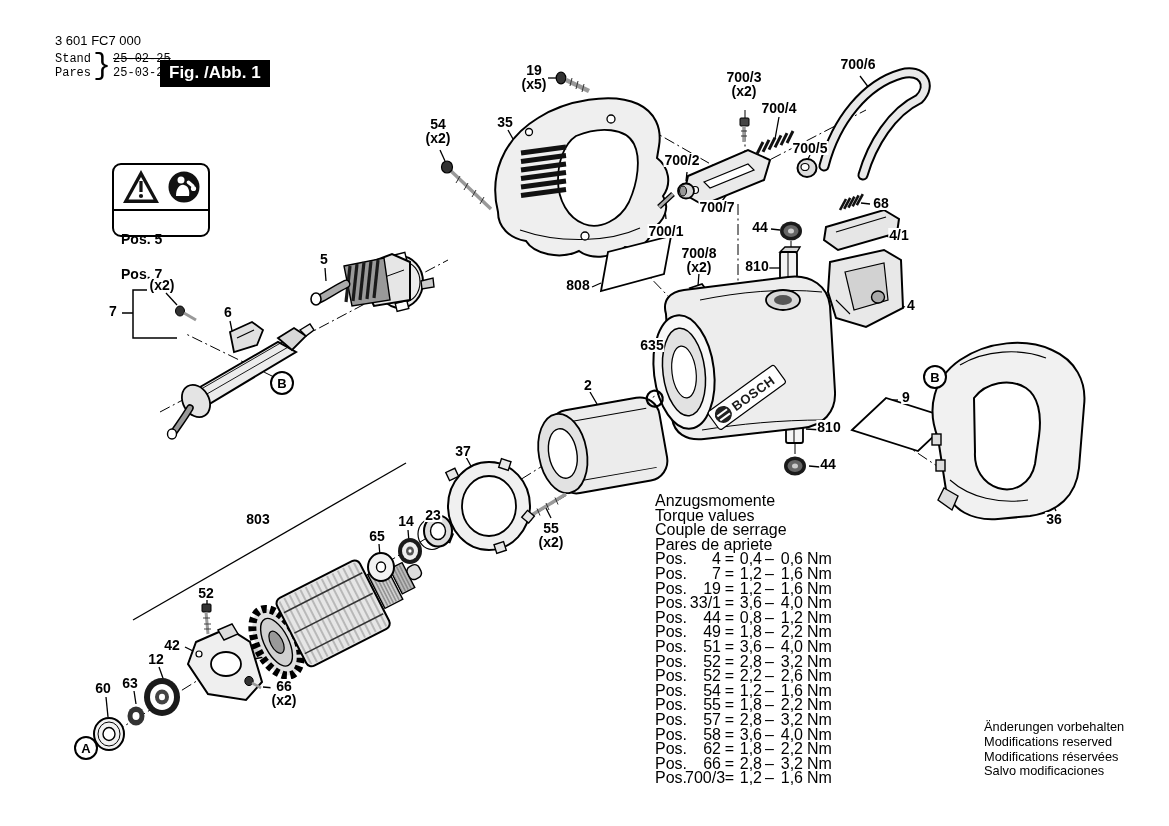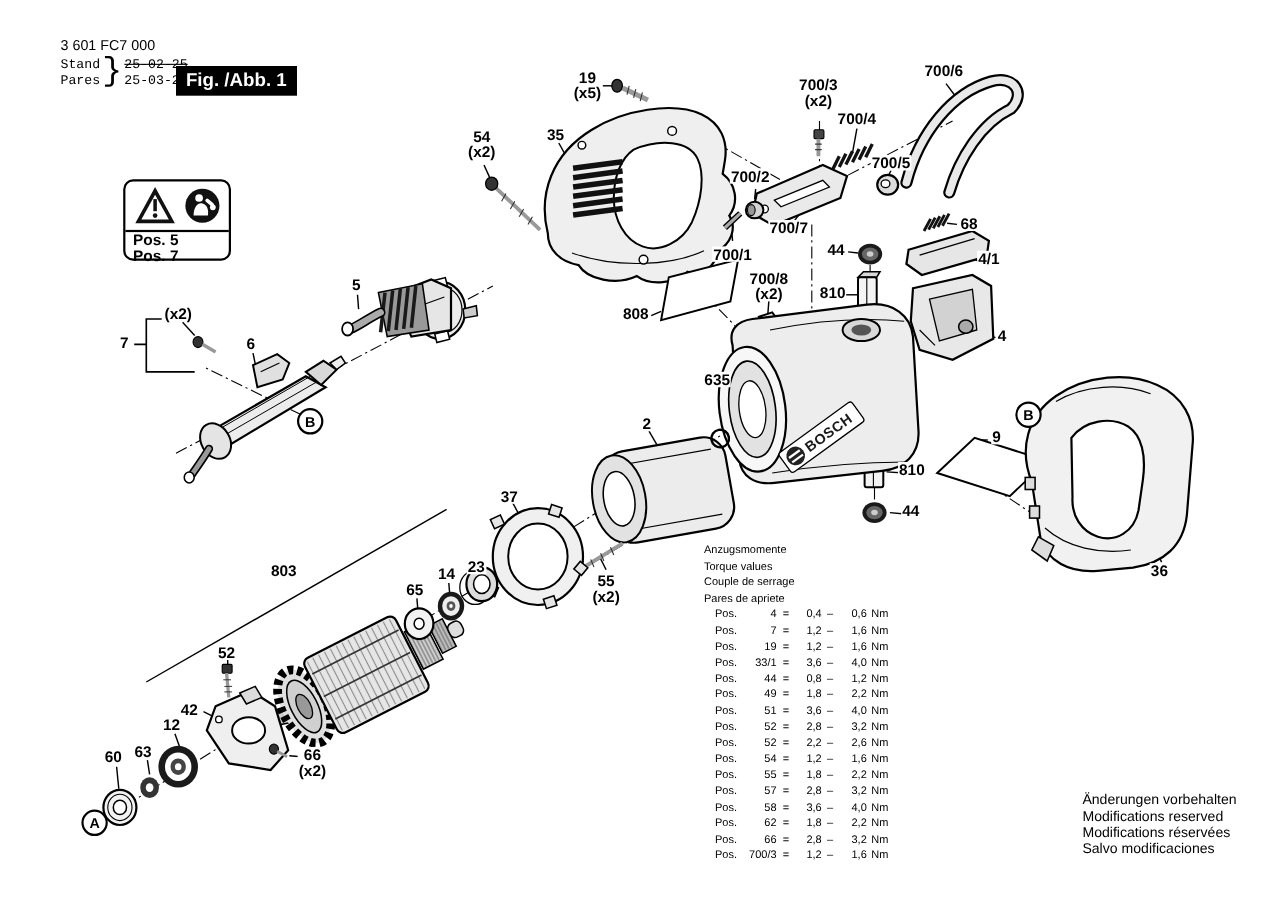--- a/index.html
+++ b/index.html
@@ -21,24 +21,24 @@
   .brace{font-size:30px;font-weight:300;line-height:28px;margin:0 2px;}
   .strike{text-decoration:line-through;}
   .figbox{position:absolute;left:160px;top:60px;z-index:3;background:#000;color:#fff;
           font-size:17px;font-weight:bold;padding:3px 9px 4px 9px;}
 
   
   .warn{position:absolute;left:112px;top:163px;width:94px;height:70px;z-index:3;
         border:2.5px solid #000;border-radius:9px;background:#fff;}
   .warn-icons{display:flex;align-items:center;justify-content:space-evenly;height:44px;
               border-bottom:2px solid #000;}
-  .warn-pos{font-size:14px;font-weight:bold;line-height:13px;padding:1px 0 0 7px;}
+  .warn-pos{font-size:14px;font-weight:bold;line-height:13px;padding:1px 0 0 7px;margin-top:21px;}
 
   
-  .torque{position:absolute;left:640px;top:494px;z-index:3;font-size:10px;line-height:14.6px;}
+  .torque{position:absolute;left:655px;top:494px;z-index:3;font-size:16px;line-height:14.6px;}
   .trow{display:flex;}
   .c-pos{width:30px;text-align:right;}
   .c-num{width:36px;text-align:right;}
   .c-eq{width:17px;text-align:center;}
   .c-min{width:24px;text-align:right;}
   .c-dash{width:15px;text-align:center;}
   .c-max{width:26px;text-align:right;}
   .c-unit{padding-left:4px;}
 
   

